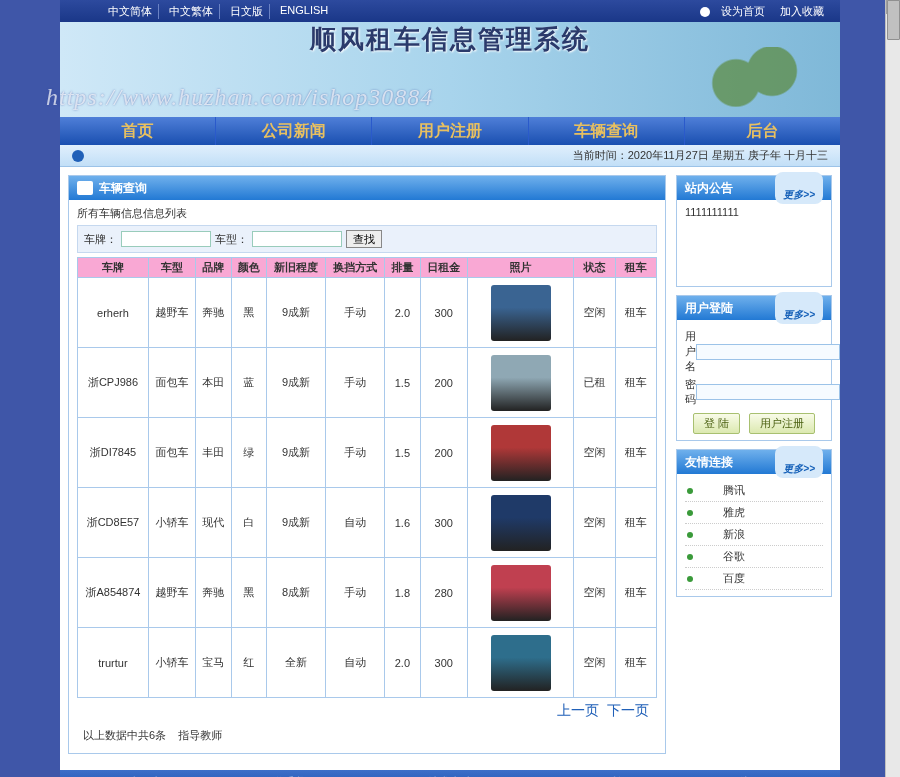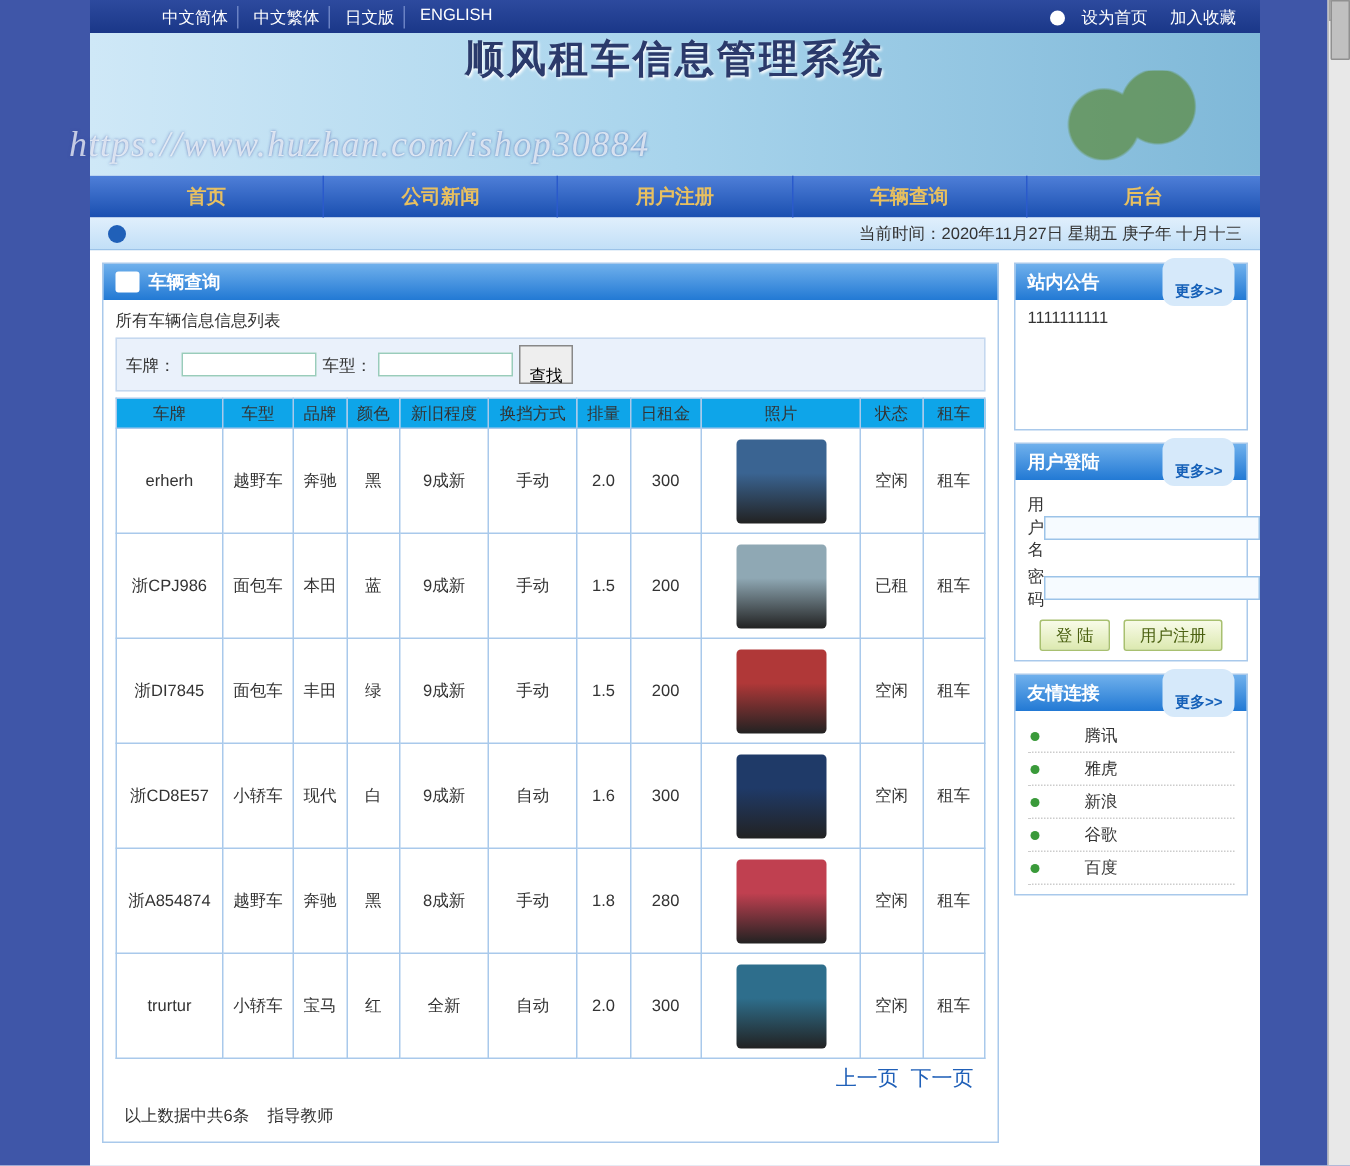--- a/index.html
+++ b/index.html
@@ -16,52 +16,52 @@
   .topbar .right a { color: #fff; text-decoration: none; margin: 0 6px; }
   .topbar .right .ico { display:inline-block; width:10px; height:10px; background:#fff; border-radius:50%; vertical-align:middle; margin-right:2px;}
   
   
   .banner { height: 95px; background: linear-gradient(90deg,#cfe8f7 0%,#a8d4ec 50%,#7fb8d8 100%); position: relative; display:flex; justify-content:center; }
   .banner .title { font-size: 26px; font-weight: bold; color: #2b3a6b; text-shadow: 1px 1px 2px #fff; letter-spacing:2px;}
   .banner .deco { position:absolute; right:20px; bottom:10px; width:120px; height:60px; background: radial-gradient(circle at 60% 40%, #5b8a3c 30%, transparent 32%), radial-gradient(circle at 30% 60%, #5b8a3c 25%, transparent 27%); opacity:0.7;}
   
   
   .nav { height: 28px; background: linear-gradient(#4f7fd8,#1a4fb0); display: flex; }
-  .nav a { flex: 1; text-align: center; line-height: 28px; color: #e8c060; font-weight: bold; text-decoration: none; font-size: 13px; cursor: pointer; border-left: 1px solid #2a5acb;}
+  .nav a { flex: 1; text-align: center; line-height: 28px; color: #e8c060; font-weight: bold; text-decoration: none; font-size: 16px; cursor: pointer; border-left: 1px solid #2a5acb;}
   .nav a:first-child{border-left:none;}
   
   
   .timebar { height: 22px; background: linear-gradient(#e0effc,#c2dff7); border-bottom:1px solid #9cc3e8; display:flex; align-items:center; padding:0 12px; font-size:11px; color:#333;}
   .timebar .clock-ico{ width:12px; height:12px; background:#2060b8; border-radius:50%; margin-right:6px;}
   .timebar .spacer{flex:1;}
   
   
   .main { display: flex; gap: 10px; padding: 8px; background: #fff; align-items:flex-start;}
   .left-col { flex: 1; }
   .right-col { width: 156px; }
   
   
   .panel { border: 1px solid #a9c9eb; margin-bottom: 8px; background:#fff;}
   .panel-hd { height: 24px; background: linear-gradient(#6fb0ec,#2279d4); color: #fff; display:flex; align-items:center; padding: 0 8px; font-weight:bold; font-size:12px;}
   .panel-hd .pico { width:16px; height:14px; background:#fff; margin-right:6px; border-radius:2px;}
-  .panel-hd .more { margin-left:auto; background:#d6e9fa; color:#1560b8; border-radius:8px; padding:16px 8px; font-size:10px; cursor:pointer; height:14px; line-height:14px;}
+  .panel-hd .more { margin-left:auto; background:#d6e9fa; color:#1560b8; border-radius:8px; padding:16px 8px; font-size:10px; cursor:pointer; height:14px; line-height:14px;font-style:italic;}
   .panel-bd { padding: 6px 8px; font-size:11px; color:#333;}
   
   
   .panel-bd .listtitle { font-weight:normal; color:#333; margin-bottom:4px;}
   
   
   .searchbar { background:#eaf1fb; border:1px solid #c5d8ef; padding:4px 6px; margin:4px 0; display:flex; align-items:center; gap:4px; font-size:11px;}
   .searchbar input[type=text]{ border:1px solid #9cb; height:16px; font-size:11px; padding:0 2px;}
-  .searchbar .btn{ border:1px solid #888; background:#eee; padding:12px 6px; height:18px; cursor:pointer; font-size:11px;}
+  .searchbar .btn{ border:1px solid #888; background:#eee; padding:0 6px; height:18px; cursor:pointer; font-size:11px;}
   
   
   table.data { width:100%; border-collapse: collapse; table-layout:fixed;}
   table.data th, table.data td { border:1px solid #a9c9eb; text-align:center; font-size:11px; color:#333; padding:2px; word-break:break-all;}
-  table.data th { background:#0ea5e9; height:20px; font-weight:normal;}
+  table.data th { background:#f9a8d4; height:20px; font-weight:bold;}
   table.data td { height:70px;}
   .car-img { width:60px; height:56px; margin:2px auto; display:block; border-radius:3px; }
   
   .pager { text-align:right; font-size:14px; color:#2060b8; padding:4px 6px;}
   .pager span{cursor:pointer; margin:0 2px;}
   .footer-note{ font-size:11px; color:#333; padding:4px 6px;}
   
   
   .right-col .panel-bd { min-height:60px; }
   .login-row{ display:flex; align-items:center; margin:3px 0; }

